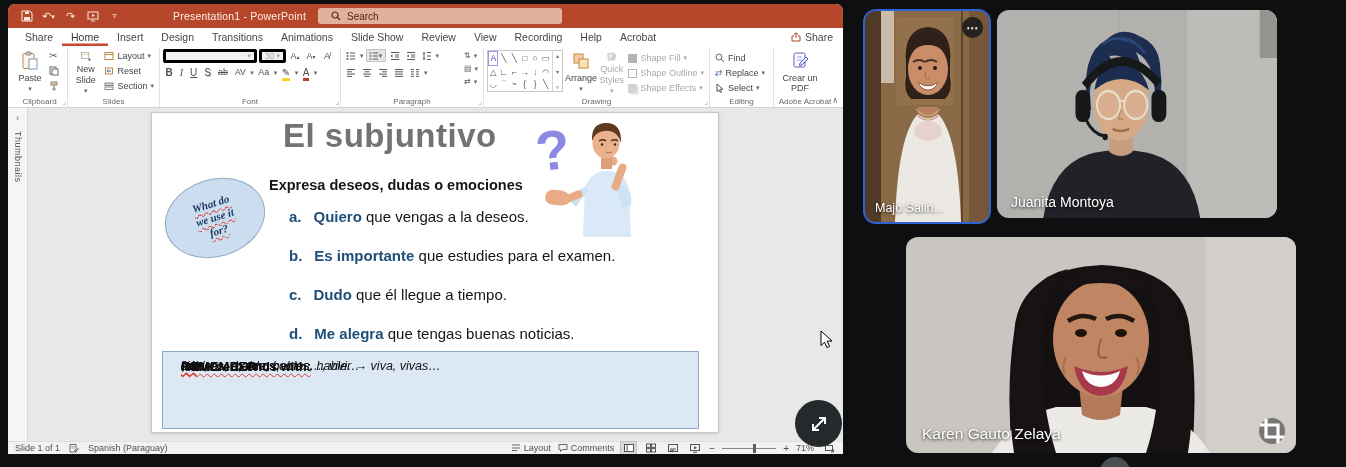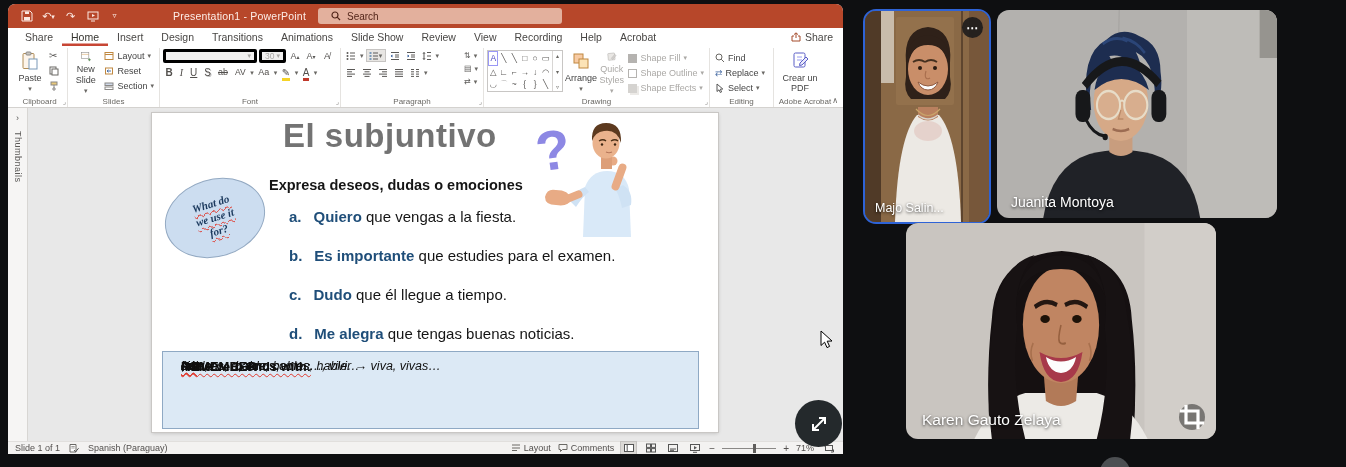--- a/index.html
+++ b/index.html
@@ -103,21 +103,21 @@
   
   .expand{position:absolute;left:795px;top:400px;width:47px;height:47px;border-radius:50%;background:#24292c;
           display:flex;align-items:center;justify-content:center;z-index:30;}
   .cursor{position:absolute;left:820px;top:330px;z-index:40;}
   
   .meet{position:absolute;left:851px;top:0;width:495px;height:467px;}
   .tile{position:absolute;border-radius:12px;overflow:hidden;background:#1b1c1e;}
   .tile svg{display:block;width:100%;height:100%;}
   .t-majo{left:12px;top:9px;width:124px;height:211px;border:2.5px solid #2e63d6;border-radius:13px;}
   .t-juanita{left:146px;top:10px;width:280px;height:208px;}
-  .t-karen{left:55px;top:223px;width:310px;height:216px;}
+  .t-karen{left:55px;top:237px;width:390px;height:216px;}
   .tname{position:absolute;color:#fff;text-shadow:0 1px 3px rgba(0,0,0,.8);white-space:nowrap;}
   .n-majo{left:10px;bottom:7px;font-size:12.5px;}
   .n-juanita{left:14px;bottom:8px;font-size:14px;}
   .n-karen{left:16px;bottom:10px;font-size:15.5px;}
   .dots{position:absolute;top:6px;right:6px;width:21px;height:21px;border-radius:50%;background:rgba(22,23,26,.85);
         color:#fff;display:flex;align-items:center;justify-content:center;font-size:12px;font-weight:bold;letter-spacing:.5px;}
   .cropbtn{position:absolute;right:11px;bottom:9px;width:26px;height:26px;border-radius:50%;
            background:rgba(10,10,10,.45);display:flex;align-items:center;justify-content:center;}
   .peek{position:absolute;left:249px;top:457px;width:30px;height:30px;border-radius:50%;background:#4c4f52;}
 </style>
@@ -505,21 +505,21 @@
 
           <span class="s-sub">Expresa deseos, dudas o emociones</span>
 
           <div class="oval">
             <span class="wavy">What do</span>
             <span class="wavy">we use it</span>
             <span class="wavy">for?</span>
           </div>
 
           <div class="s-item" style="top:95px;">
-            <span class="lt">a.</span><span class="ld">Quiero</span><span class="rs"> que vengas a la fiesta.</span>
+            <span class="lt">a.</span><span class="ld">Quiero</span><span class="rs"> que vengas a la deseos.</span>
           </div>
           <div class="s-item" style="top:134px;">
             <span class="lt">b.</span><span class="ld">Es importante</span><span class="rs"> que estudies para el examen.</span>
           </div>
           <div class="s-item" style="top:212px;">
             <span class="lt">d.</span><span class="ld">Me alegra</span><span class="rs"> que tengas buenas noticias.</span>
           </div>
           <div class="s-item" style="top:173px;">
             <span class="lt">c.</span><span class="ld">Dudo</span><span class="rs"> que él llegue a tiempo.</span>
           </div>

